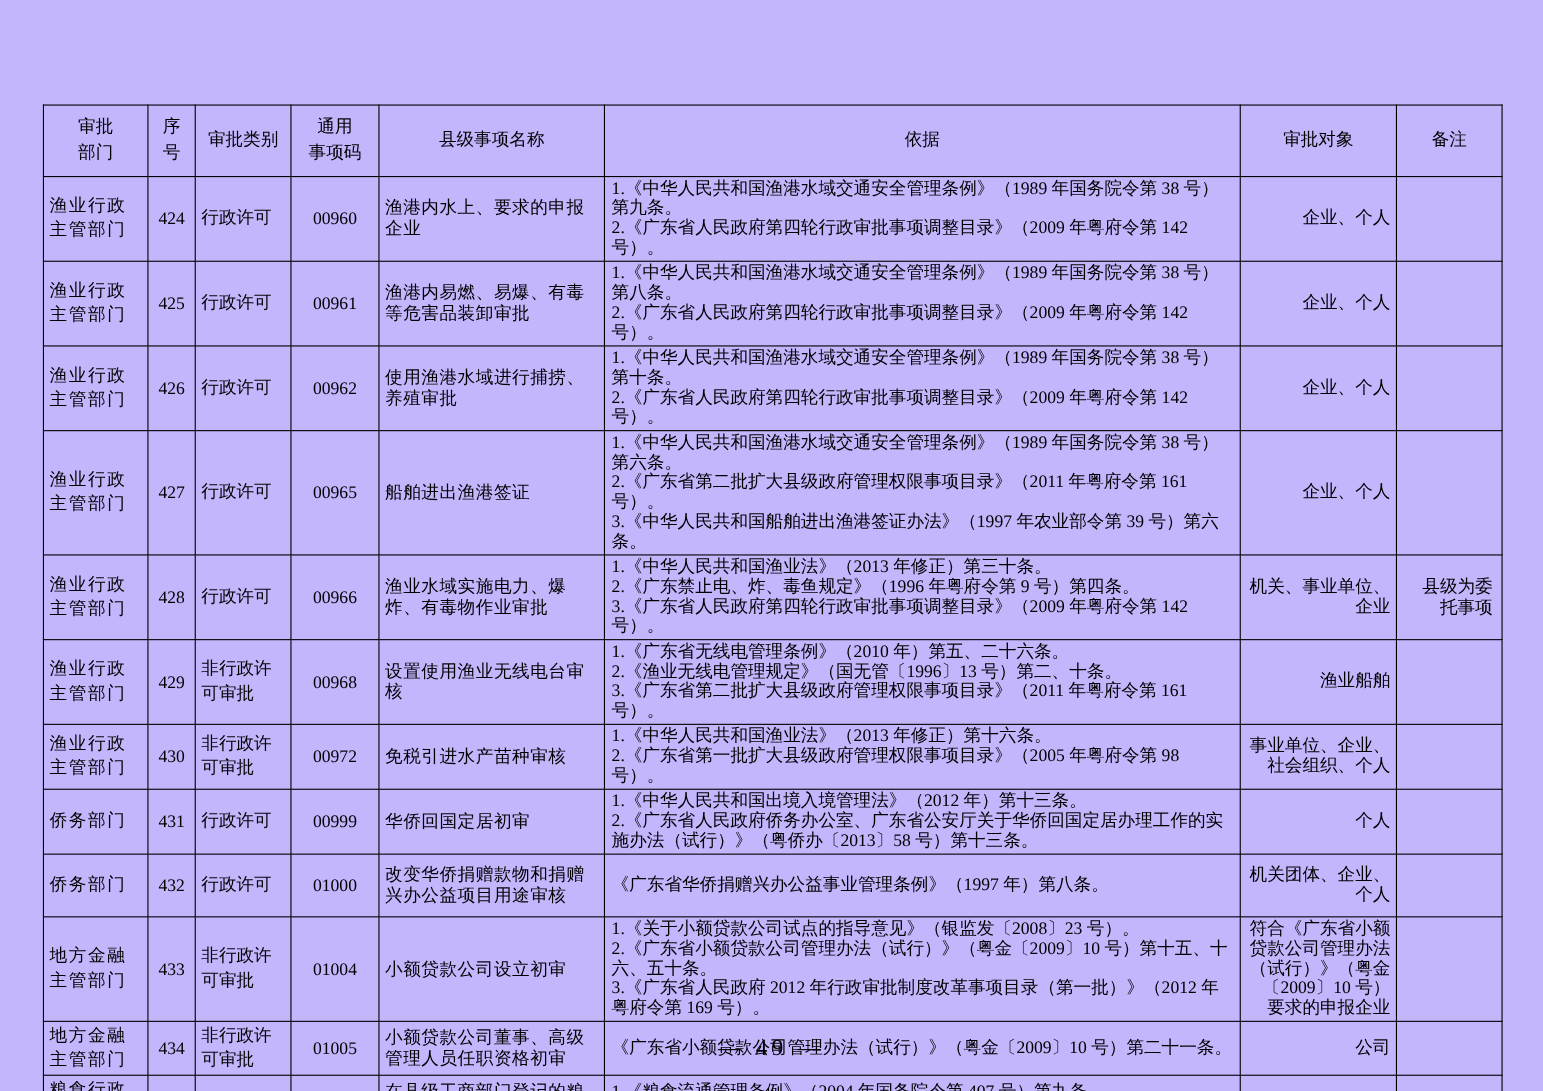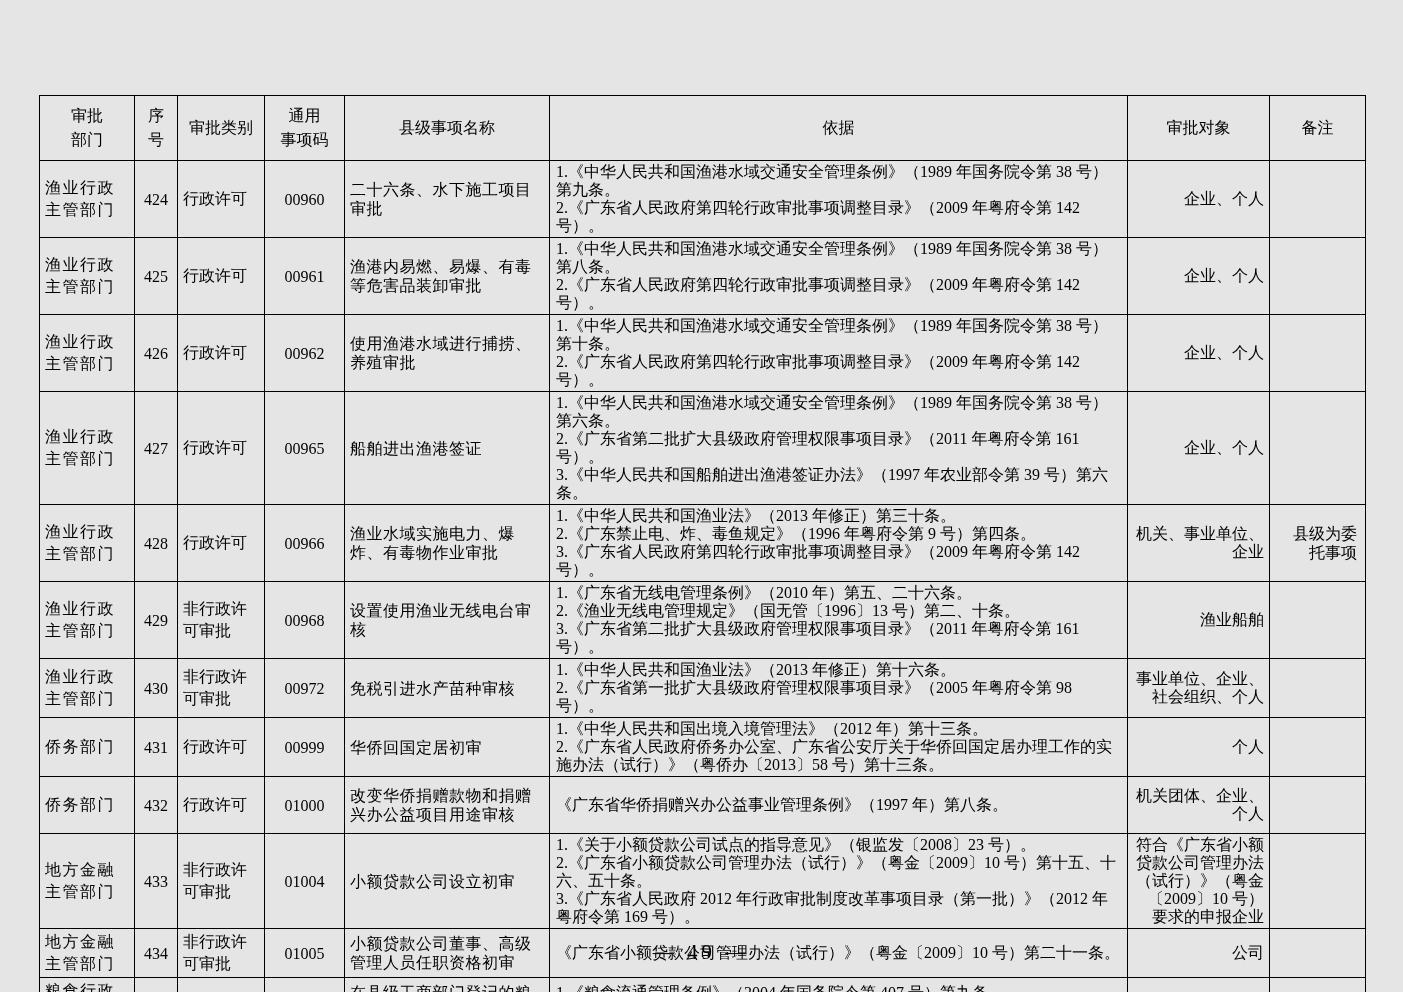--- a/index.html
+++ b/index.html
@@ -6,21 +6,21 @@
     margin: 0;
     padding: 0;
     background: #ffffff;
     color: #000000;
     font-family: "Liberation Serif", "DejaVu Serif", serif;
   }
   .sheet {
     position: relative;
     width: 1403px;
     height: 992px;
-    background: #e5e5e5;
+    background: #c4b5fd;
     overflow: hidden;
   }
   table.doc-table {
     position: absolute;
     left: 39px;
     top: 95px;
     width: 1326px;
     border-collapse: collapse;
     table-layout: fixed;
   }
@@ -103,21 +103,21 @@
         <th>审批对象</th>
         <th>备注</th>
       </tr>
     </thead>
     <tbody>
   <tr>
     <td class="c-dept">渔业行政主管部门</td>
     <td class="c-no">424</td>
     <td class="c-cat">行政许可</td>
     <td class="c-code">00960</td>
-    <td class="c-name">二十六条、水下施工项目审批</td>
+    <td class="c-name">渔港内水上、要求的申报企业</td>
     <td class="c-basis">1.《中华人民共和国渔港水域交通安全管理条例》（1989 年国务院令第 38 号）第九条。
 2.《广东省人民政府第四轮行政审批事项调整目录》（2009 年粤府令第 142 号）。</td>
     <td class="c-target">企业、个人</td>
     <td class="c-remark"></td>
   </tr>
 
   <tr>
     <td class="c-dept">渔业行政主管部门</td>
     <td class="c-no">425</td>
     <td class="c-cat">行政许可</td>

